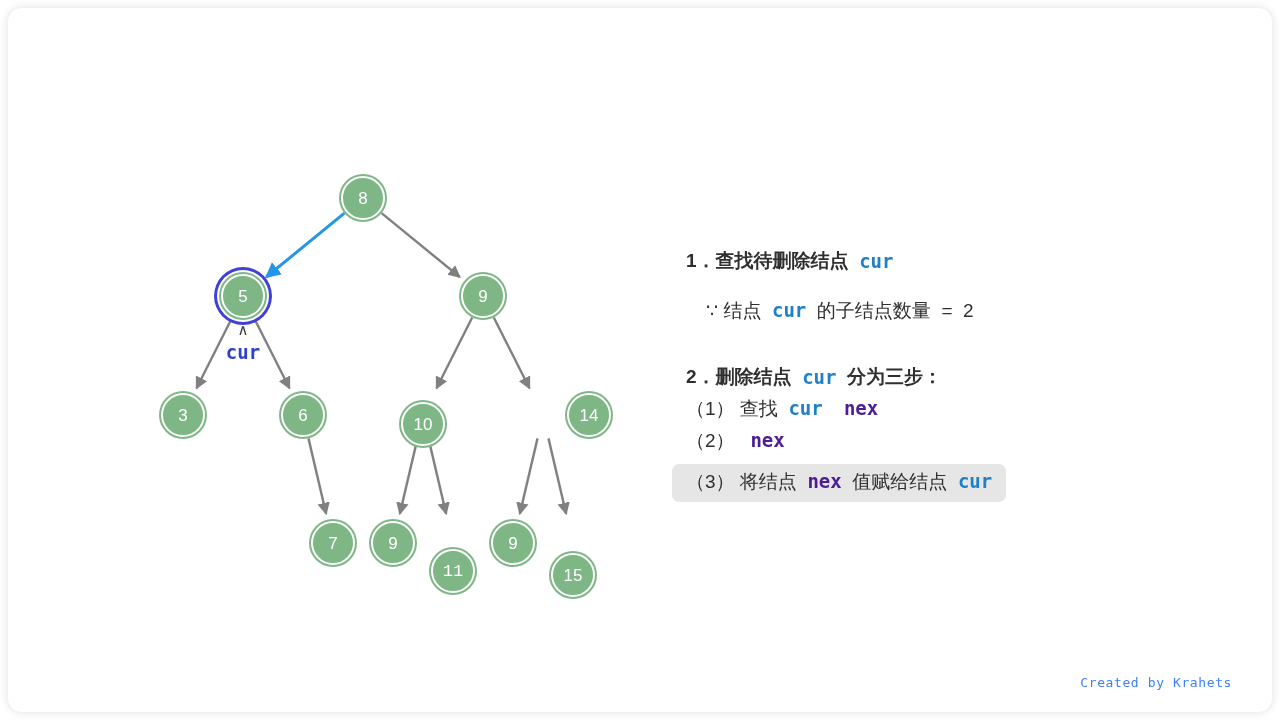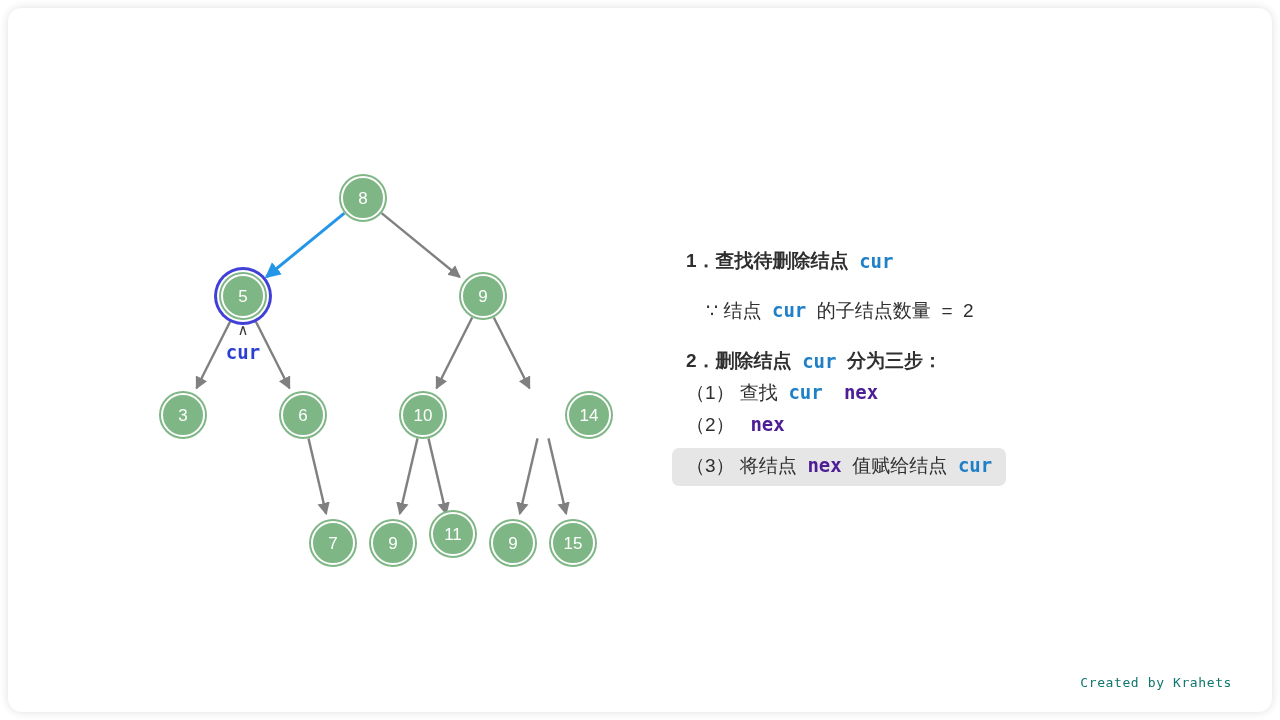--- a/index.html
+++ b/index.html
@@ -144,30 +144,30 @@
     white-space: pre;
   }
   .mono {
     font-family: "DejaVu Sans Mono", "Liberation Mono", monospace;
     font-weight: bold;
     font-size: 19px;
   }
   .cur { color: #1f80c8; }
   .nex { color: #4c1d95; }
   .bold { font-weight: normal; }
-  #step2-block { margin-top: 24px; }
+  #step2-block { margin-top: 40px; }
 
   
   #footer {
     position: absolute;
     right: 40px;
     bottom: 22px;
     font-family: "DejaVu Sans Mono", "Liberation Mono", monospace;
     font-size: 13px;
-    color: #0f766e;
+    color: #3b82f6;
     letter-spacing: 0.6px;
   }
 </style>
 </head>
 <body>
 
 <div id="card">
 
 
   <div id="tree">
@@ -203,39 +203,39 @@
         </div>
         <div class="node" style="left: 475px; top: 288px;">
           <span>9</span>
         </div>
         <div class="node" style="left: 175px; top: 407px;">
           <span>3</span>
         </div>
         <div class="node" style="left: 295px; top: 407px;">
           <span>6</span>
         </div>
-        <div class="node" style="left: 415px; top: 407px; justify-content: center;">
+        <div class="node" style="left: 415px; top: 416px; justify-content: center;">
           <span>10</span>
         </div>
         <div class="node" style="left: 529px; top: 407px; margin-left: 30px;">
           <span>14</span>
         </div>
         <div class="node" style="left: 325px; top: 535px;">
           <span>7</span>
         </div>
         <div class="node" style="left: 385px; top: 535px;">
           <span>9</span>
         </div>
-        <div class="node" style="left: 445px; top: 526px;">
+        <div class="node" style="left: 445px; top: 563px; font-family: Liberation Mono, monospace;">
           <span>11</span>
         </div>
         <div class="node" style="left: 505px; top: 535px;">
           <span>9</span>
         </div>
-        <div class="node" style="left: 565px; top: 535px;">
+        <div class="node" style="left: 565px; top: 567px;">
           <span>15</span>
         </div>
       </div>
     <div id="cur-caret">∧</div>
     <div id="cur-label">cur</div>
   </div>
 
   <div id="panel">
 
     <div class="line step-head">

